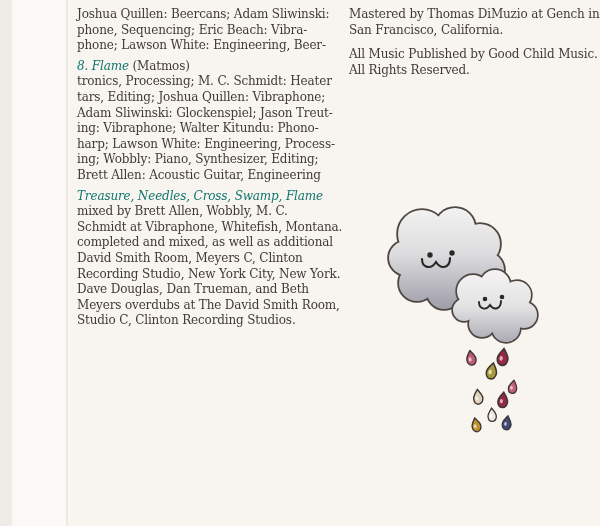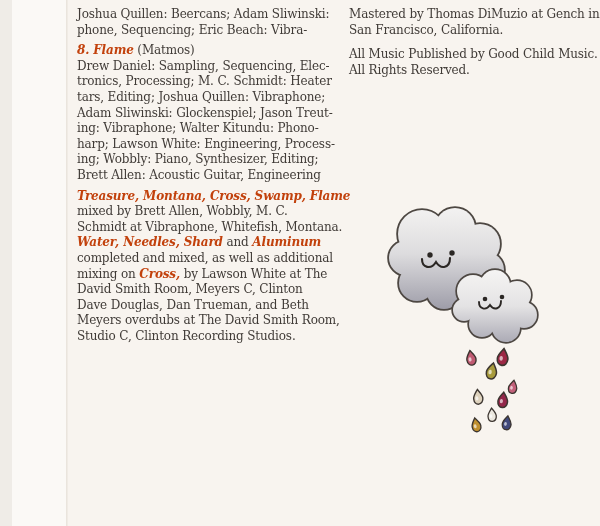--- a/index.html
+++ b/index.html
@@ -23,54 +23,53 @@
   .col-left{
     left:65px;top:7px;width:256px;
     font-size:12px;line-height:15.6px;letter-spacing:-0.15px;
   }
   .col-right{
     left:337px;top:7px;width:240px;
     font-size:12px;line-height:15.6px;letter-spacing:-0.15px;
   }
   .col-left .para{margin-bottom:5px;}
   .col-right .para{margin-bottom:9px;}
-  .accent{color:#c2410c;font-weight:bold;font-style:italic;}
+  .accent{color:#0f766e;font-weight:normal;font-style:italic;}
   .illu{position:absolute;left:360px;top:190px;}
 </style>
 </head>
 <body>
 
 <div class="page">
   <div class="left-strip"></div>
   <div class="crease"></div>
 
   <div class="col col-left" id="left-col">
       <div class="para">
         <div class="line"><span>Joshua Quillen: Beercans; Adam Sliwinski:</span></div>
         <div class="line"><span>phone, Sequencing; Eric Beach: Vibra-</span></div>
+        <div class="line"><span>phone; Lawson White: Engineering, Beer-</span></div>
       </div>
       <div class="para">
         <div class="line"><span class="accent">8. Flame</span><span> (Matmos)</span></div>
-        <div class="line"><span>Drew Daniel: Sampling, Sequencing, Elec-</span></div>
         <div class="line"><span>tronics, Processing; M. C. Schmidt: Heater</span></div>
         <div class="line"><span>tars, Editing; Joshua Quillen: Vibraphone;</span></div>
         <div class="line"><span>Adam Sliwinski: Glockenspiel; Jason Treut-</span></div>
         <div class="line"><span>ing: Vibraphone; Walter Kitundu: Phono-</span></div>
         <div class="line"><span>harp; Lawson White: Engineering, Process-</span></div>
         <div class="line"><span>ing; Wobbly: Piano, Synthesizer, Editing;</span></div>
         <div class="line"><span>Brett Allen: Acoustic Guitar, Engineering</span></div>
       </div>
       <div class="para">
-        <div class="line"><span class="accent">Treasure, Montana, Cross, Swamp, Flame</span></div>
+        <div class="line"><span class="accent">Treasure, Needles, Cross, Swamp, Flame</span></div>
         <div class="line"><span>mixed by Brett Allen, Wobbly, M. C.</span></div>
         <div class="line"><span>Schmidt at Vibraphone, Whitefish, Montana.</span></div>
-        <div class="line"><span class="accent">Water, Needles, Shard</span><span> and </span><span class="accent">Aluminum</span></div>
         <div class="line"><span>completed and mixed, as well as additional</span></div>
-        <div class="line"><span>mixing on </span><span class="accent">Cross,</span><span> by Lawson White at The</span></div>
         <div class="line"><span>David Smith Room, Meyers C, Clinton</span></div>
+        <div class="line"><span>Recording Studio, New York City, New York.</span></div>
         <div class="line"><span>Dave Douglas, Dan Trueman, and Beth</span></div>
         <div class="line"><span>Meyers overdubs at The David Smith Room,</span></div>
         <div class="line"><span>Studio C, Clinton Recording Studios.</span></div>
       </div>
     </div>
   <div class="col col-right" id="right-col">
       <div class="para">
         <div class="line"><span>Mastered by Thomas DiMuzio at Gench in</span></div>
         <div class="line"><span>San Francisco, California.</span></div>
       </div>

